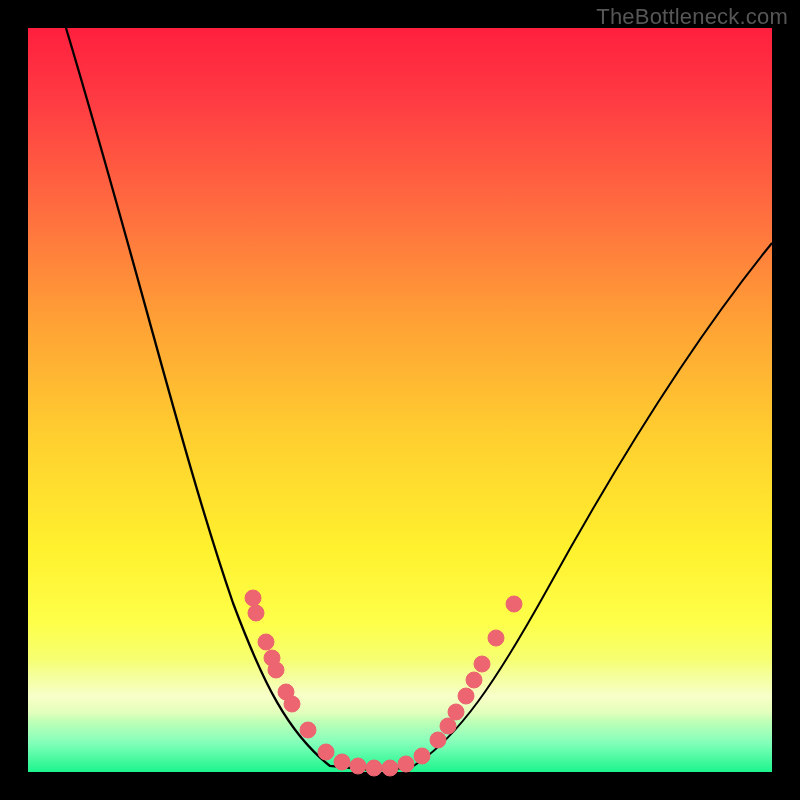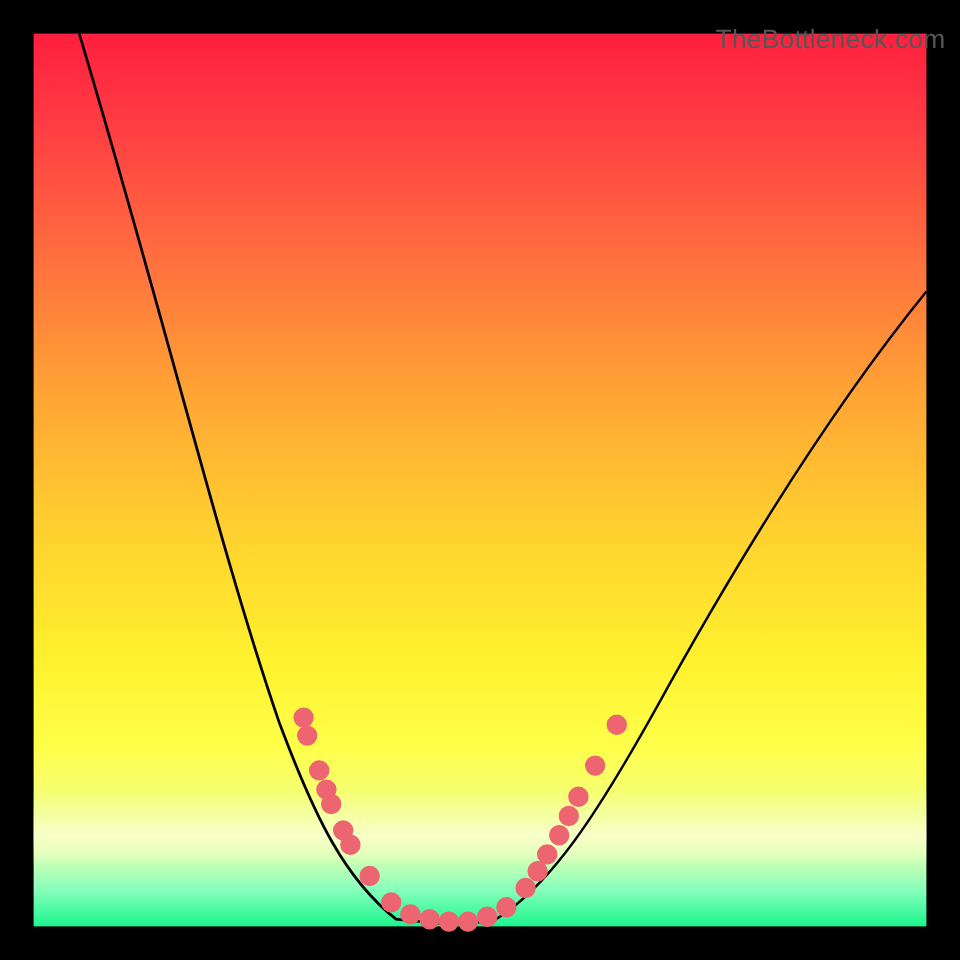--- a/index.html
+++ b/index.html
@@ -12,21 +12,21 @@
     overflow: hidden;
   }
   .outer {
     position: relative;
     width: 800px;
     height: 800px;
     background: #000;
   }
   .watermark {
     position: absolute;
-    top: 20px;
+    top: 4px;
     right: 12px;
     color: #565656;
     font-size: 22px;
     font-weight: 400;
     letter-spacing: 0.2px;
     z-index: 20;
   }
   .plot {
     position: absolute;
     left: 28px;

